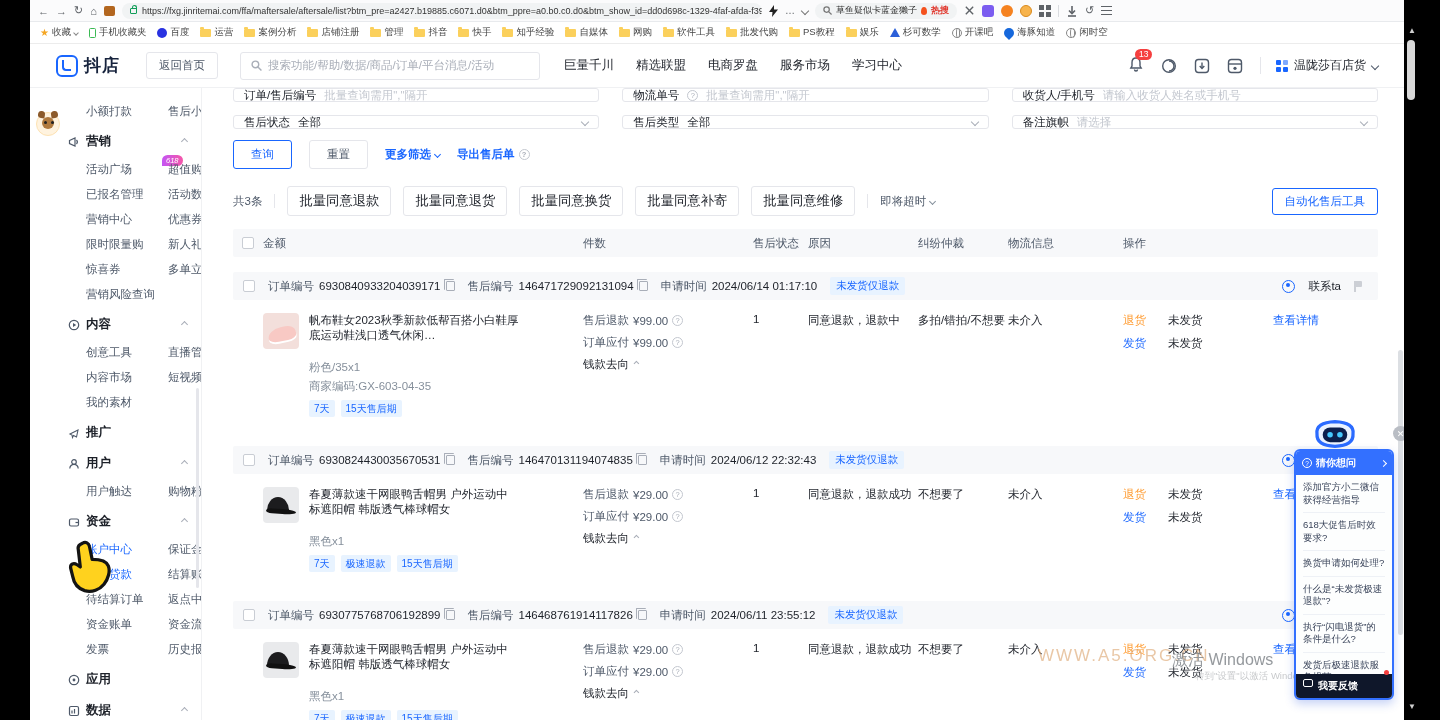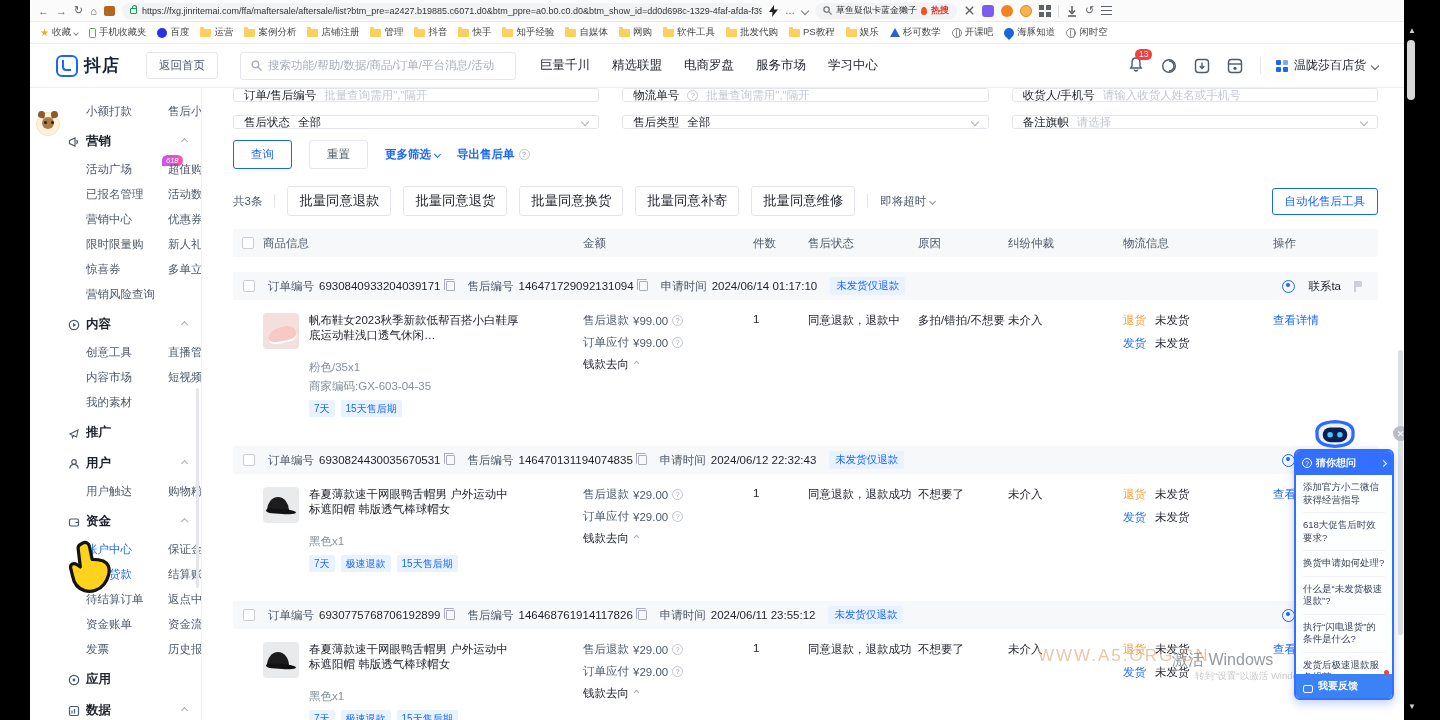--- a/index.html
+++ b/index.html
@@ -38,21 +38,21 @@
   .globe::before { content:""; position:absolute; left:3px; top:-1px; bottom:-1px; width:2.5px; border-left:1px solid #888; border-right:1px solid #888; border-radius:50%; }
   .dolphin { width:10px; height:10px; border-radius:50% 50% 0 50%; background:#1668dc; transform:rotate(45deg); }
 
   
   .apph { position:absolute; top:44px; left:0; right:0; height:44px; background:#fff; border-bottom:1px solid #f0f1f3; display:flex; align-items:center; padding:0 26px; }
   .logo { display:flex; align-items:center; gap:6px; }
   .logo-ic { width:22px; height:22px; border:2.5px solid #1966ff; border-radius:6px; position:relative; }
   .logo-ic::before { content:""; position:absolute; left:4px; top:3px; width:7px; height:9px; border:2px solid #1966ff; border-top:none; border-right:none; border-radius:0 0 0 4px; }
   .logo-name { font-size:17px; font-weight:bold; color:#17233d; letter-spacing:1px; }
   .backhome { margin-left:26px; font-size:11.5px; color:#4e5969; border:1px solid #e5e6eb; border-radius:3px; padding:5px 12px; background:#fff; cursor:pointer; }
-  .hsearch { margin-left:22px; width:276px; height:28px; border:1px solid #e5e6eb; border-radius:3px; display:flex; align-items:center; gap:6px; padding:0 10px; color:#a9aeb8; font-size:11.5px; }
+  .hsearch { margin-left:22px; width:300px; height:28px; border:1px solid #e5e6eb; border-radius:3px; display:flex; align-items:center; gap:6px; padding:0 10px; color:#a9aeb8; font-size:11.5px; }
   .hnav { display:flex; gap:22px; margin-left:24px; font-size:12.5px; color:#1d2129; }
   .hnav span { cursor:pointer; }
   .hicons { margin-left:auto; display:flex; align-items:center; gap:17px; }
   .bellwrap { position:relative; }
   .badge13 { position:absolute; top:-7px; left:7px; background:#f53f3f; color:#fff; font-size:8.5px; border-radius:7px; padding:1px 4px; line-height:1.1; }
   .store { display:flex; align-items:center; gap:6px; font-size:12px; color:#1d2129; border-left:1px solid #e5e6eb; padding-left:15px; }
   .grid-ic { width:12px; height:12px; display:grid; grid-template-columns:5px 5px; grid-template-rows:5px 5px; gap:2px; }
   .grid-ic i { background:#1966ff; border-radius:1px; }
   .grid-ic i:nth-child(2){ background:#7ea9ff; }
 
@@ -127,41 +127,41 @@
   .pcode { color:#86909c; margin-top:4px; }
   .pcode:empty { display:none; }
   .ptags { margin-top:6px; display:flex; gap:6px; }
   .pill { background:#e8f3ff; color:#1966ff; font-size:10px; padding:1.5px 5px; border-radius:2px; }
   .pill:empty { display:none; }
   .c-amt > div { display:flex; align-items:center; gap:4px; margin-bottom:7px; color:#4e5969; }
   .c-amt b { font-weight:normal; color:#4e5969; }
   .mflow a { color:#1d2129; cursor:pointer; }
   .supc { width:4px; height:4px; border-left:1.2px solid #a9aeb8; border-top:1.2px solid #a9aeb8; transform:rotate(45deg) translateY(-2px); }
   .c-cnt,.c-status,.c-reason,.c-arb { color:#1d2129; }
-  .c-log > div { margin-bottom:8px; display:flex; gap:9px; }
+  .c-log > div { margin-bottom:8px; display:flex; gap:22px; }
   .t-orange { font-style:normal; color:#ff9a2e; }
   .t-blue { font-style:normal; color:#1966ff; }
   .c-act a { color:#1966ff; cursor:pointer; }
 
   
   .wm-a5 { position:absolute; left:1008px; top:646px; font-size:17px; letter-spacing:2px; color:rgba(220,165,112,.62); z-index:30; }
   .wm-act { position:absolute; left:1142px; top:650px; font-size:16px; color:rgba(130,135,140,.85); z-index:30; }
   .wm-act2 { position:absolute; left:1165px; top:670px; font-size:9.5px; color:rgba(130,135,140,.45); z-index:30; }
 
   
   .chatw { position:absolute; left:1264px; top:416px; width:102px; z-index:40; }
   .robot { position:absolute; left:14px; top:0; z-index:3; }
   .chat-close { position:absolute; right:-12px; top:10px; width:15px; height:15px; border-radius:50%; background:#b9bdc4; color:#fff; font-size:9px; display:flex; align-items:center; justify-content:center; cursor:pointer; }
   .cpanel { position:absolute; left:0; top:33px; width:100px; height:251px; background:#fff; border:2px solid #3370ff; border-radius:6px; overflow:hidden; display:flex; flex-direction:column; box-shadow:0 4px 10px rgba(30,80,220,.25); }
   .chead { background:#3370ff; color:#fff; font-size:10px; display:flex; align-items:center; gap:4px; padding:5px 6px; font-weight:bold; }
   .chead .qm { width:10px; height:10px; border:1px solid #fff; border-radius:50%; font-size:6.5px; display:flex; align-items:center; justify-content:center; font-weight:normal; }
   .chead .arr { margin-left:auto; width:5px; height:5px; border-right:1.4px solid #fff; border-top:1.4px solid #fff; transform:rotate(45deg); }
   .clist { flex:1; overflow:hidden; padding:0 7px; background:#fdfefe; }
   .qitem { font-size:9.5px; color:#3c465c; line-height:12.5px; padding:6px 0; border-bottom:1px solid #eef1f6; cursor:pointer; }
-  .cfoot { background:#3b82f6; color:#fff; font-size:10px; display:flex; align-items:flex-end; gap:5px; padding:5px 7px; font-weight:bold; cursor:pointer; position:relative; }
+  .cfoot { background:#0f172a; color:#fff; font-size:10px; display:flex; align-items:flex-start; gap:5px; padding:5px 7px; font-weight:bold; cursor:pointer; position:relative; }
   .cfoot .box { width:10px; height:8px; border:1.2px solid #fff; border-radius:2px; }
   .reddot { position:absolute; right:3px; top:-4px; width:5px; height:5px; background:#f53f3f; border-radius:50%; }
 
   
   .hand { position:absolute; left:34px; top:540px; z-index:60; }
   .bb-arrow-top { position:absolute; left:1377px; top:26px; color:#cfcfcf; font-size:8px; z-index:20; }
   .bb-arrow-bot { position:absolute; left:1377px; top:702px; color:#cfcfcf; font-size:8px; z-index:20; }
   .page-scroll { position:absolute; right:1px; top:262px; width:5px; height:285px; background:#dcdfe3; border-radius:3px; z-index:8; }
 </style>
 </head>
@@ -524,21 +524,20 @@
       <span class="bdiv"></span>
       <span class="timeout">
           <span>即将超时</span>
           <span class="tcaret"></span>
         </span>
       <button class="autotool">自动化售后工具</button>
     </div>
 
     <div class="trow thead">
       <span class="cb"></span>
-      <span>商品信息</span>
       <span>金额</span>
       <span>件数</span>
       <span>售后状态</span>
       <span>原因</span>
       <span>纠纷仲裁</span>
       <span>物流信息</span>
       <span>操作</span>
     </div>
 
     <section class="ogroup">

